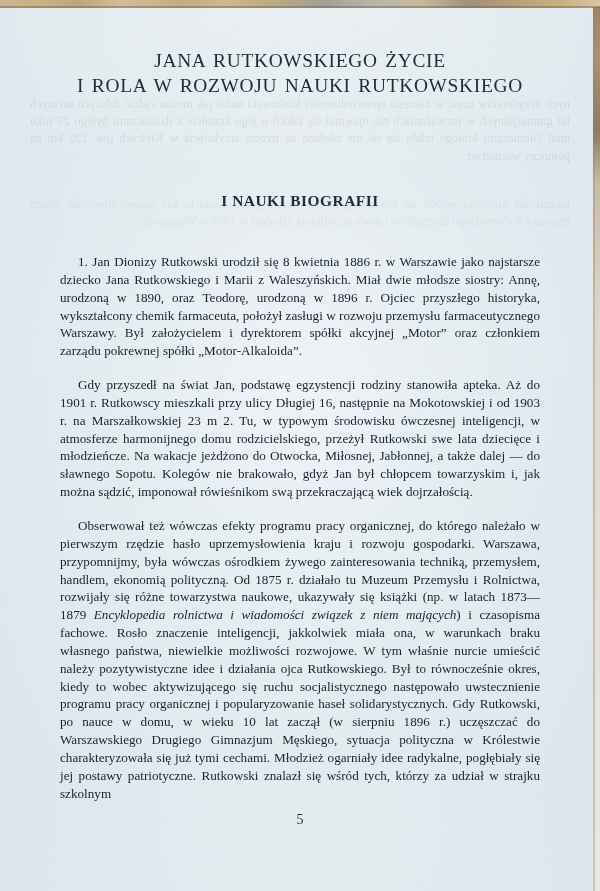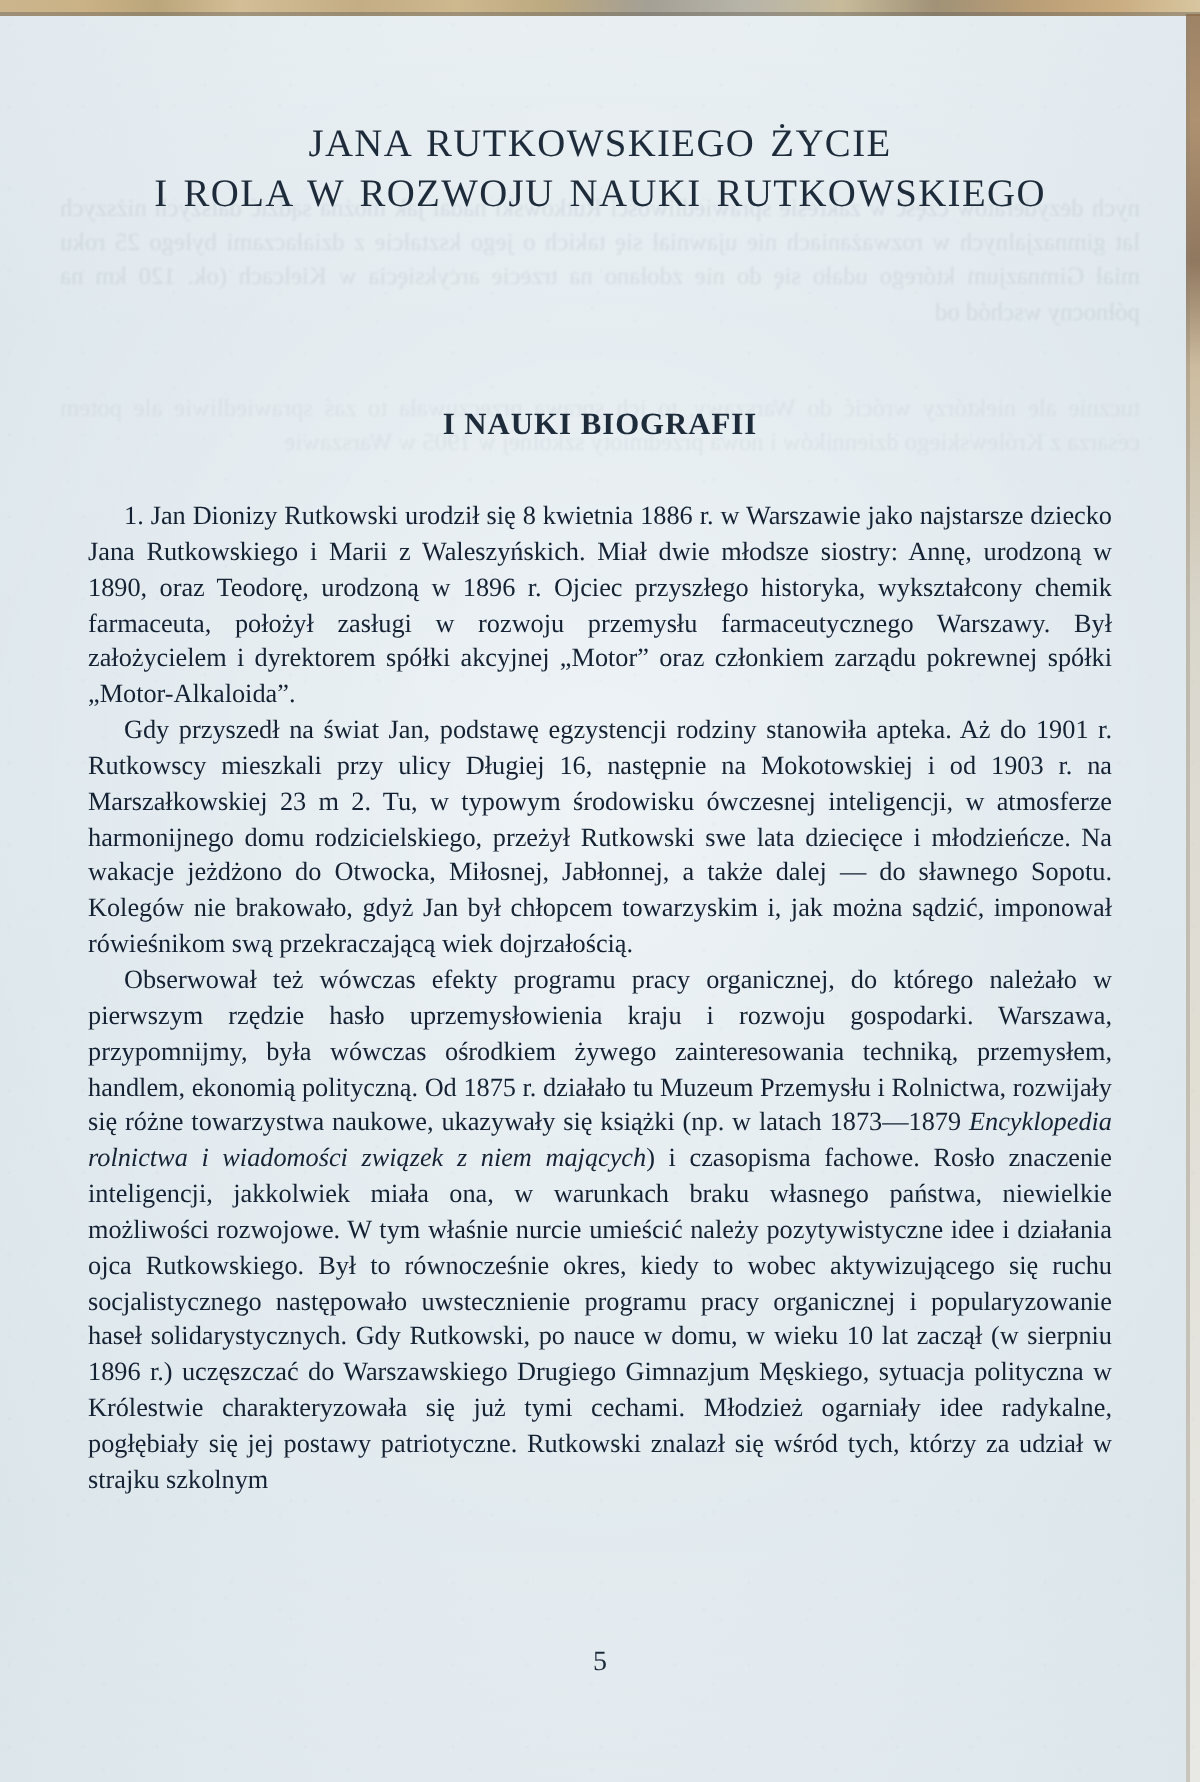--- a/index.html
+++ b/index.html
@@ -87,21 +87,21 @@
     line-height: 17.2px;
     text-align: justify;
     filter: blur(0.5px);
     pointer-events: none;
     user-select: none;
   }
 
   
   #content {
     position: absolute;
-    left: 0; top: 16px;
+    left: 0; top: 4px;
     width: 600px; height: 823px;
   }
   .title-block {
     position: absolute;
     left: 0; top: 44px;
     width: 600px;
     text-align: center;
     color: #1d2b3a;
     font-size: 19.4px;
     letter-spacing: 0.7px;
@@ -126,21 +126,21 @@
     position: absolute;
     left: 44px; top: 233px;
     width: 512px;
     color: #152233;
     font-size: 13.15px;
     line-height: 17.85px;
     text-align: justify;
     text-justify: inter-word;
   }
   #body-text p {
-    margin: 0;
+    margin: 16px;
     text-indent: 18px;
     hyphens: manual;
   }
   #body-text p em {
     font-style: italic;
   }
   .page-number {
     position: absolute;
     left: 0; top: 808px;
     width: 600px;

